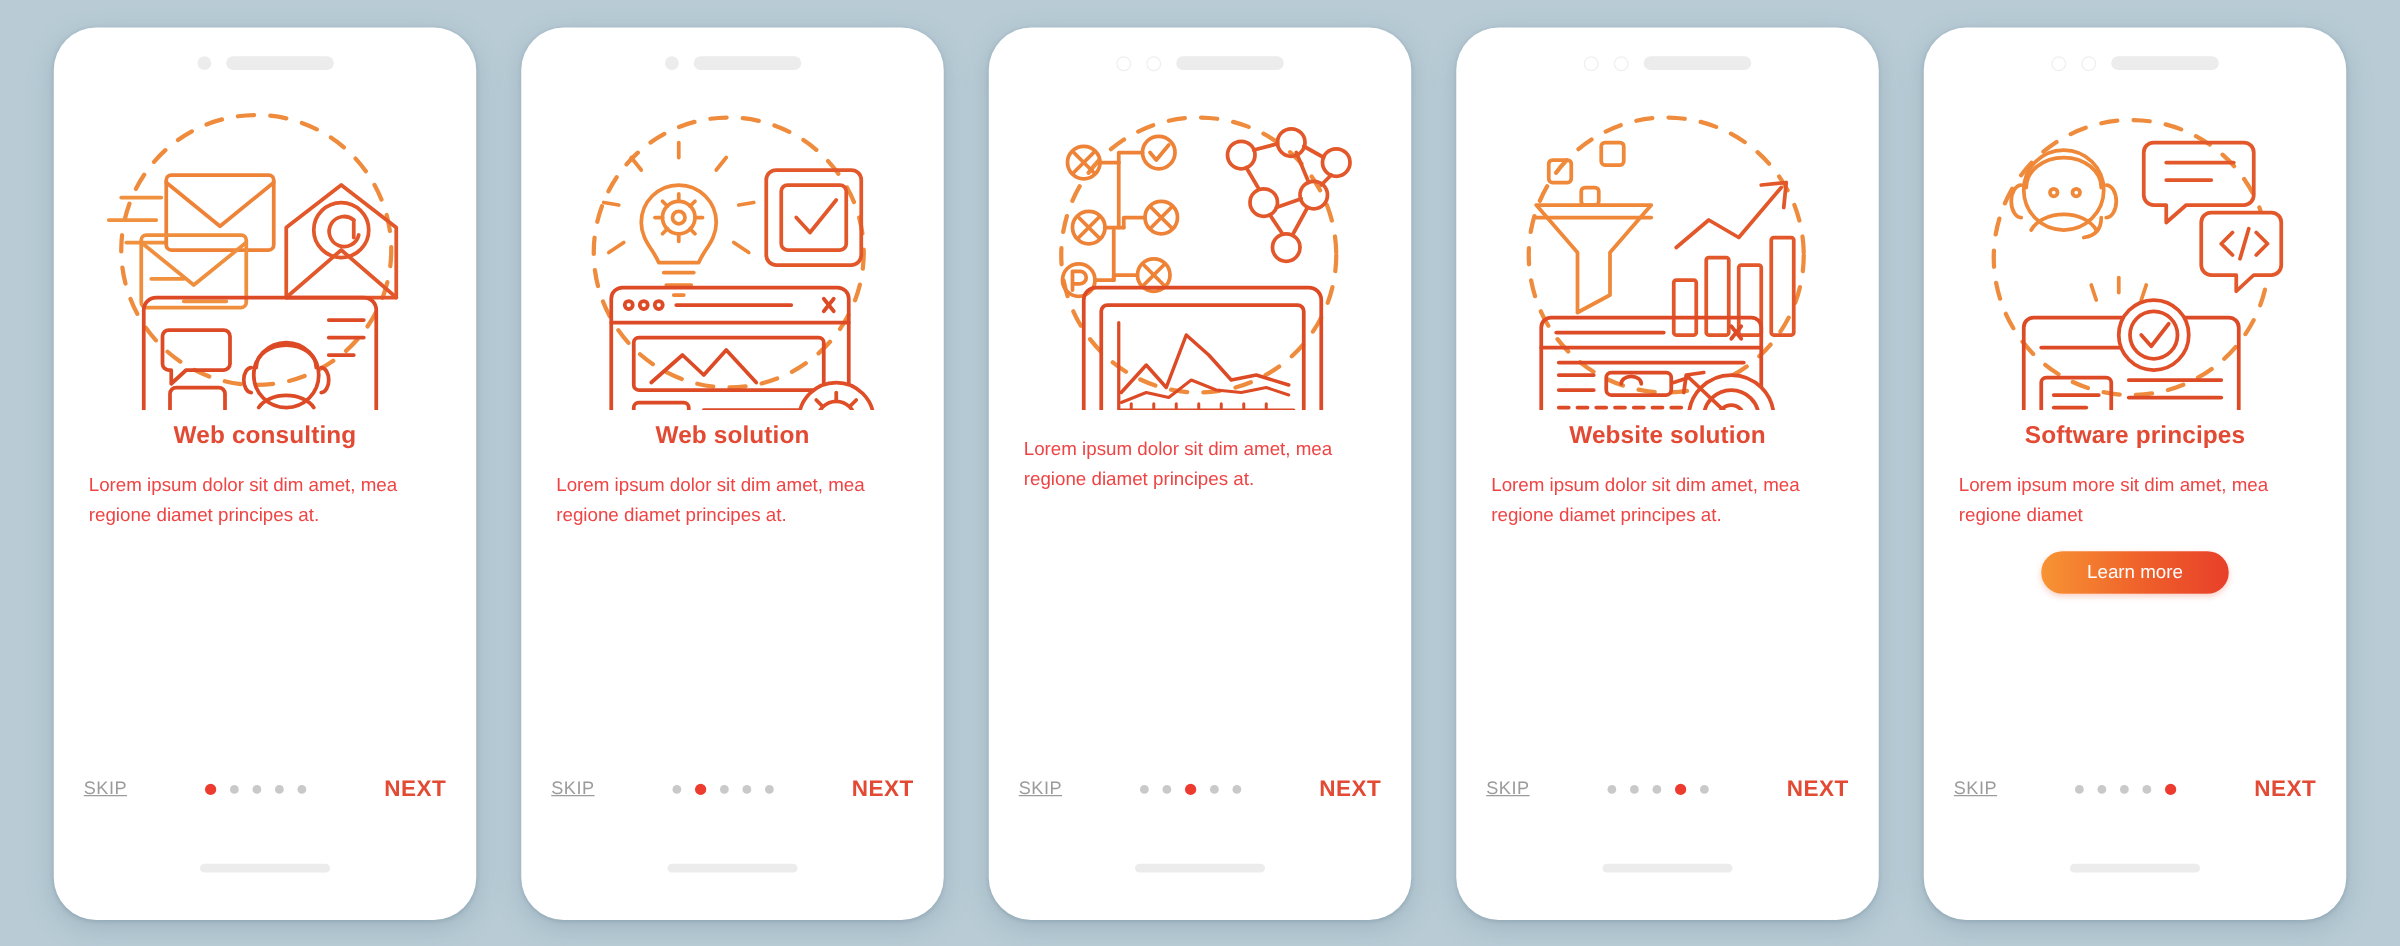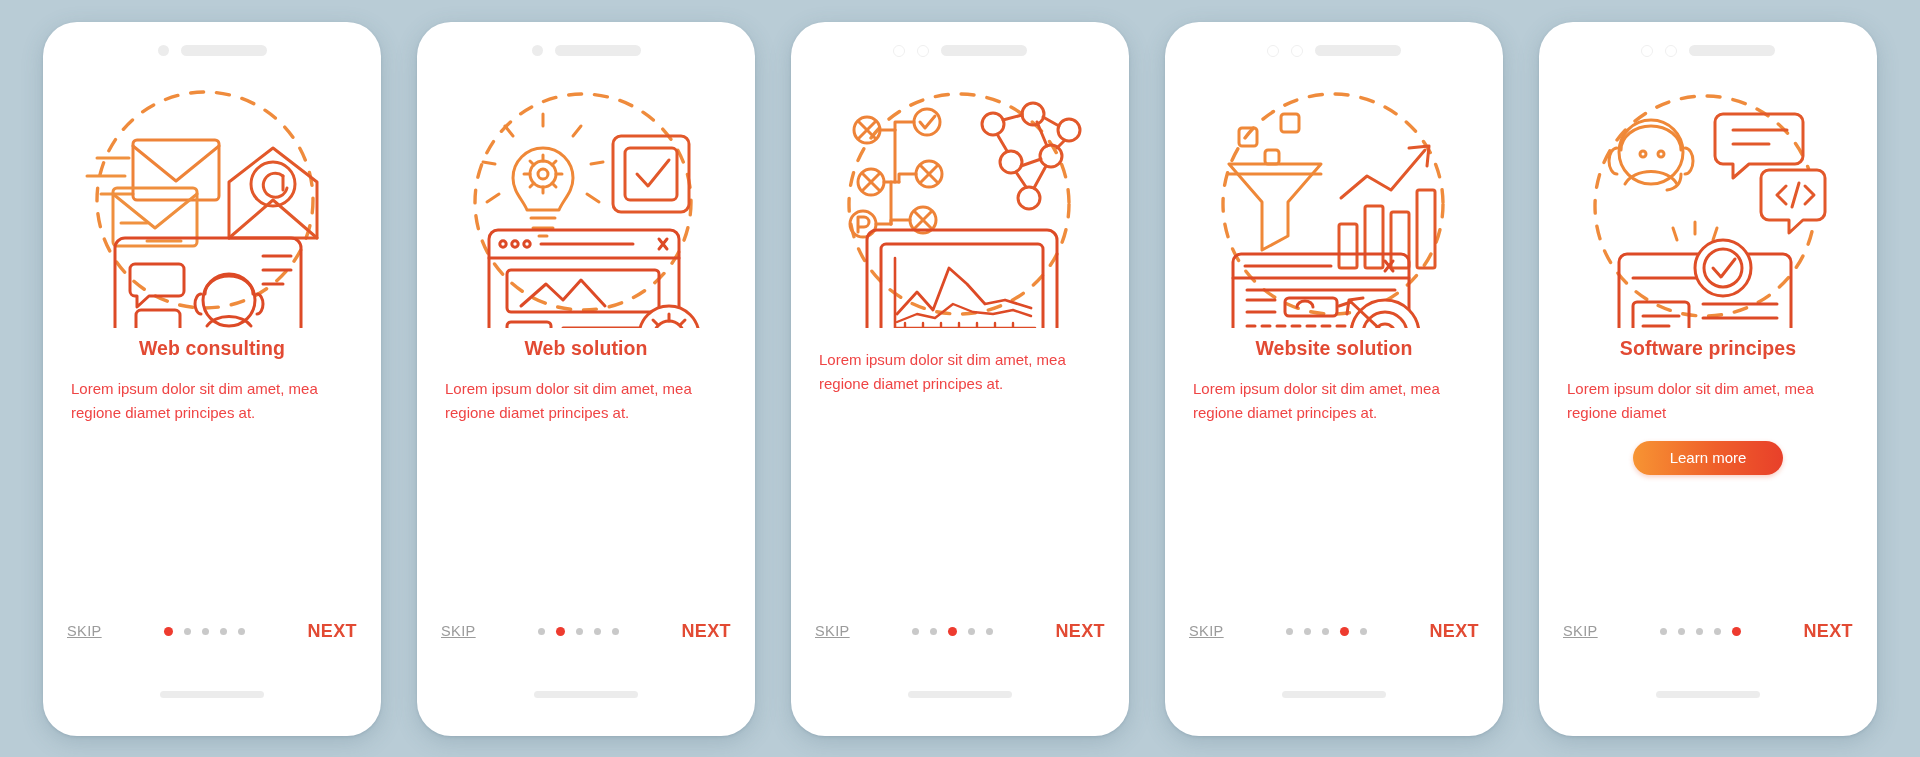--- a/index.html
+++ b/index.html
@@ -557,21 +557,21 @@
 
         <g stroke="#df4e27" class="ln">
           <circle cx="150" cy="190" r="28" fill="#ffffff"></circle>
           <circle cx="150" cy="190" r="19"></circle>
           <polyline points="140,190 148,199 162,181"></polyline>
         </g>
       </svg>
     </div>
 
     <div class="title">Software principes</div>
-    <div class="desc">Lorem ipsum dolor sit dim amet, mea regione diamet</div>
+    <div class="desc">Lorem ipsum more sit dim amet, mea regione diamet</div>
     <button class="learn">Learn more</button>
 
     <div class="nav">
       <span class="skip">SKIP</span>
       <span class="dots">
         <span class="dot"></span>
         <span class="dot"></span>
         <span class="dot"></span>
         <span class="dot"></span>
         <span class="dot active"></span>

